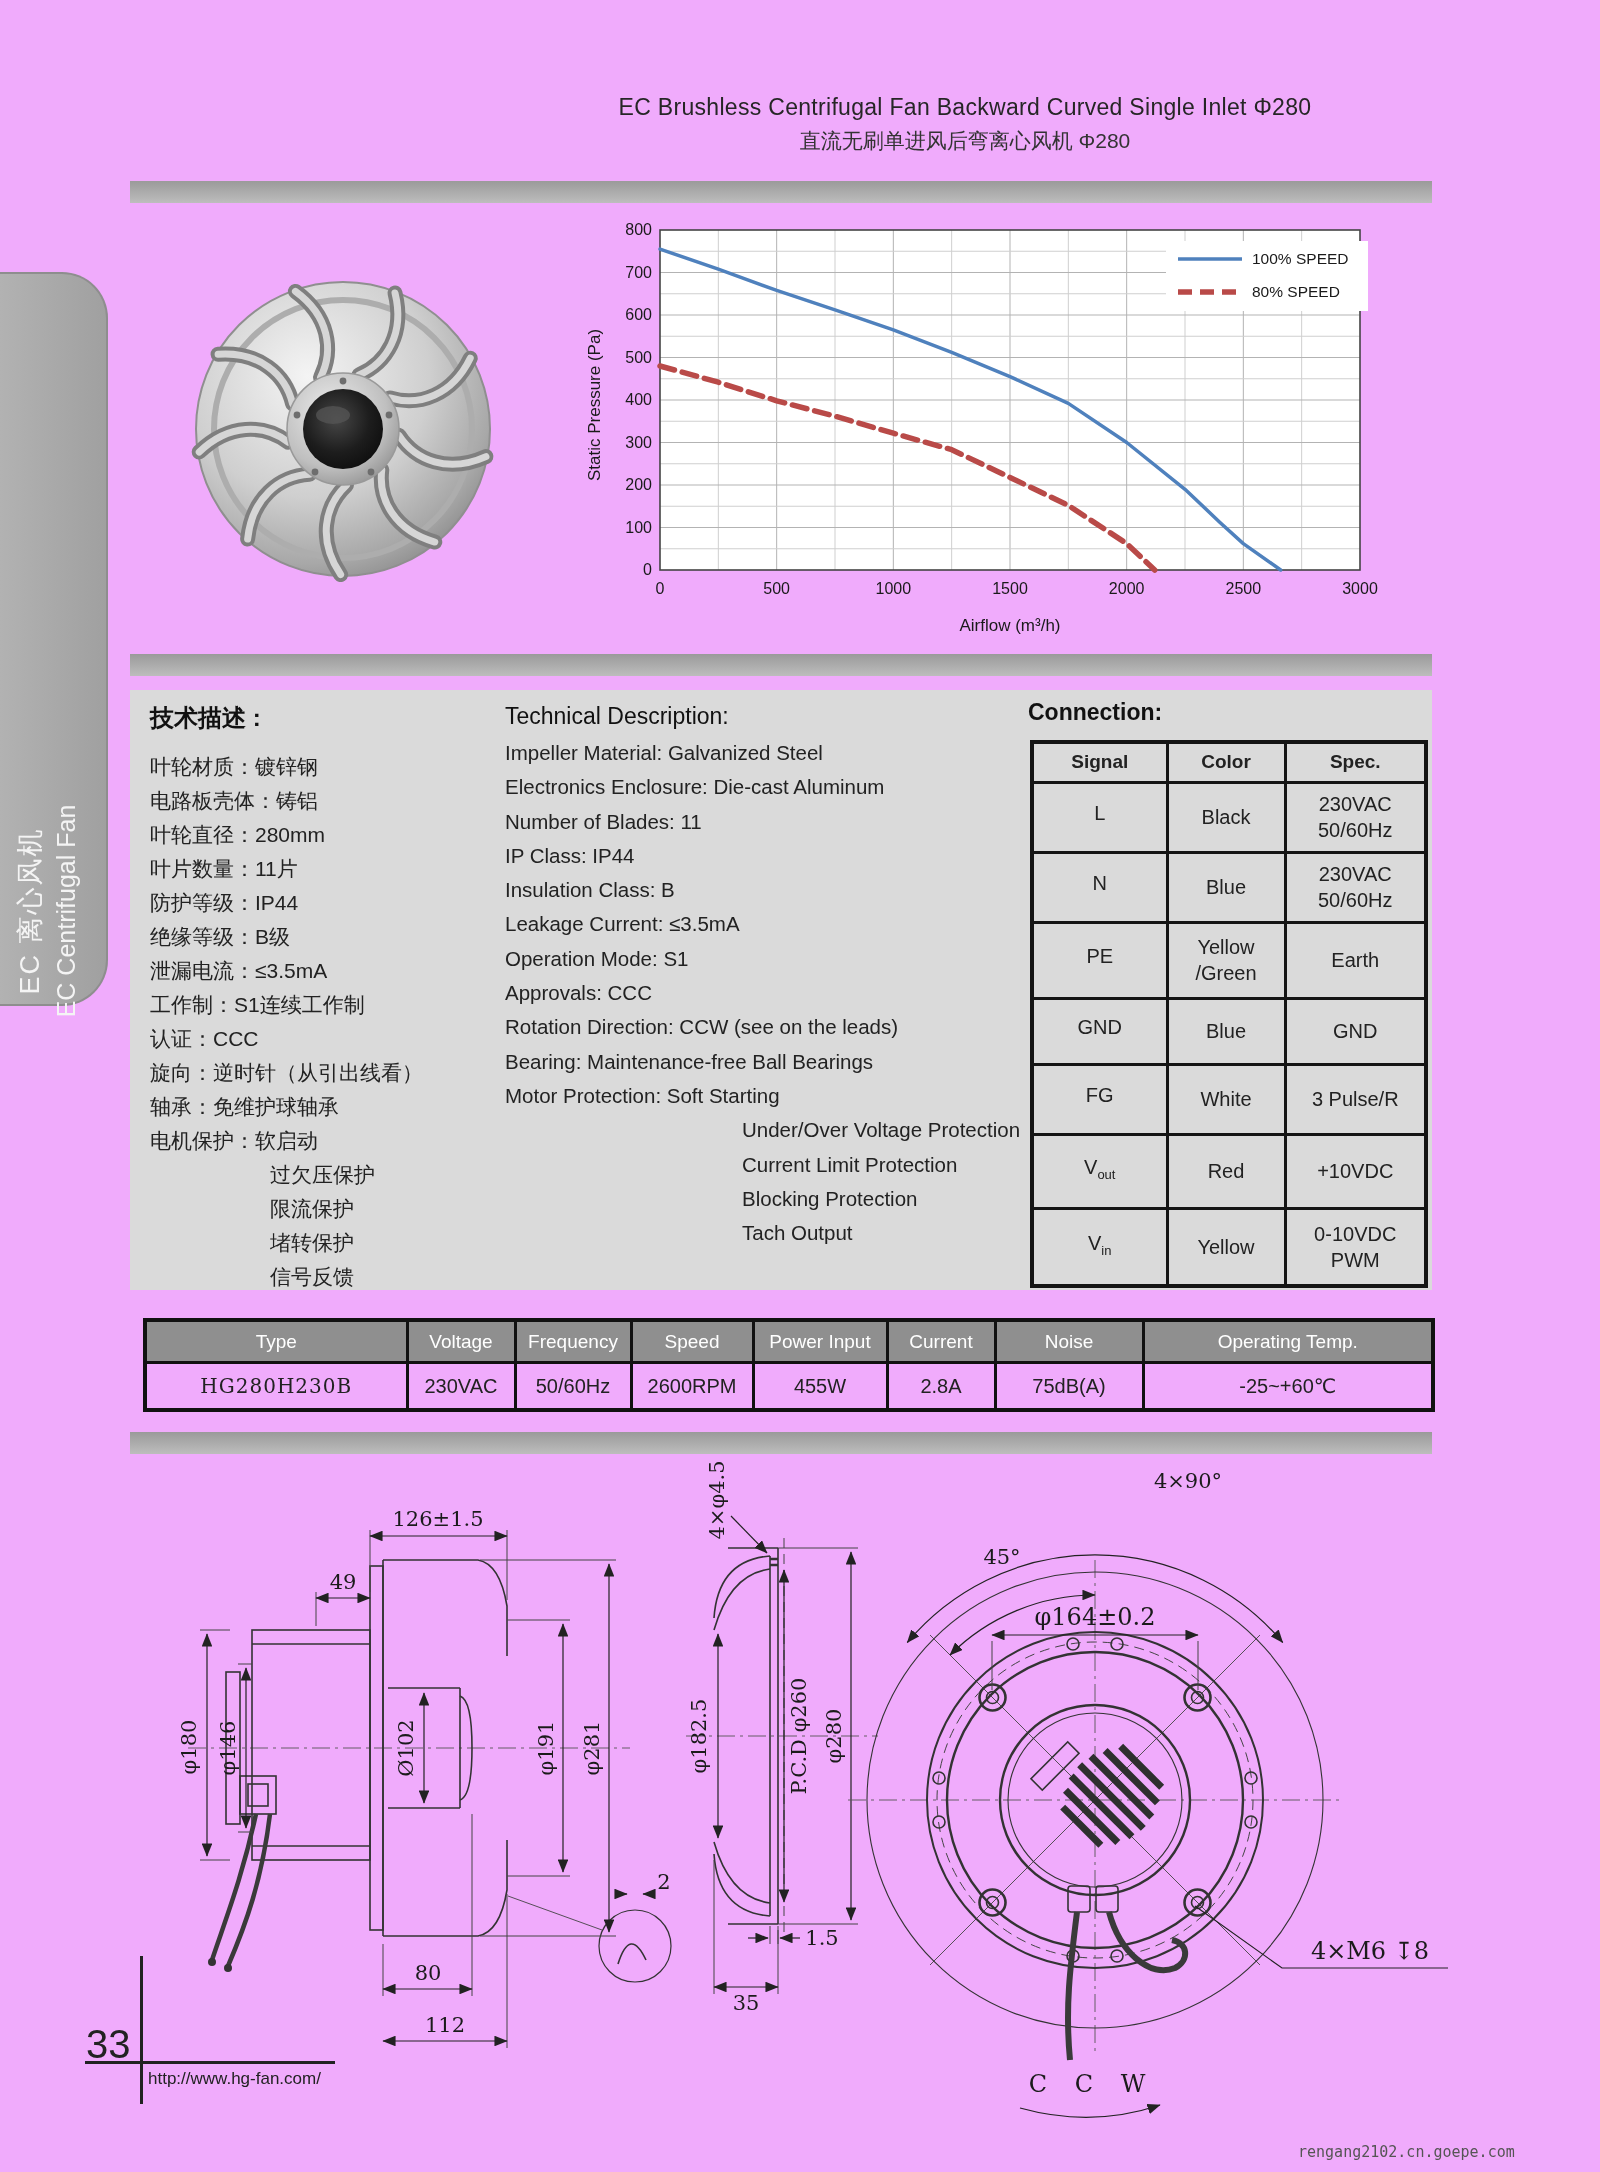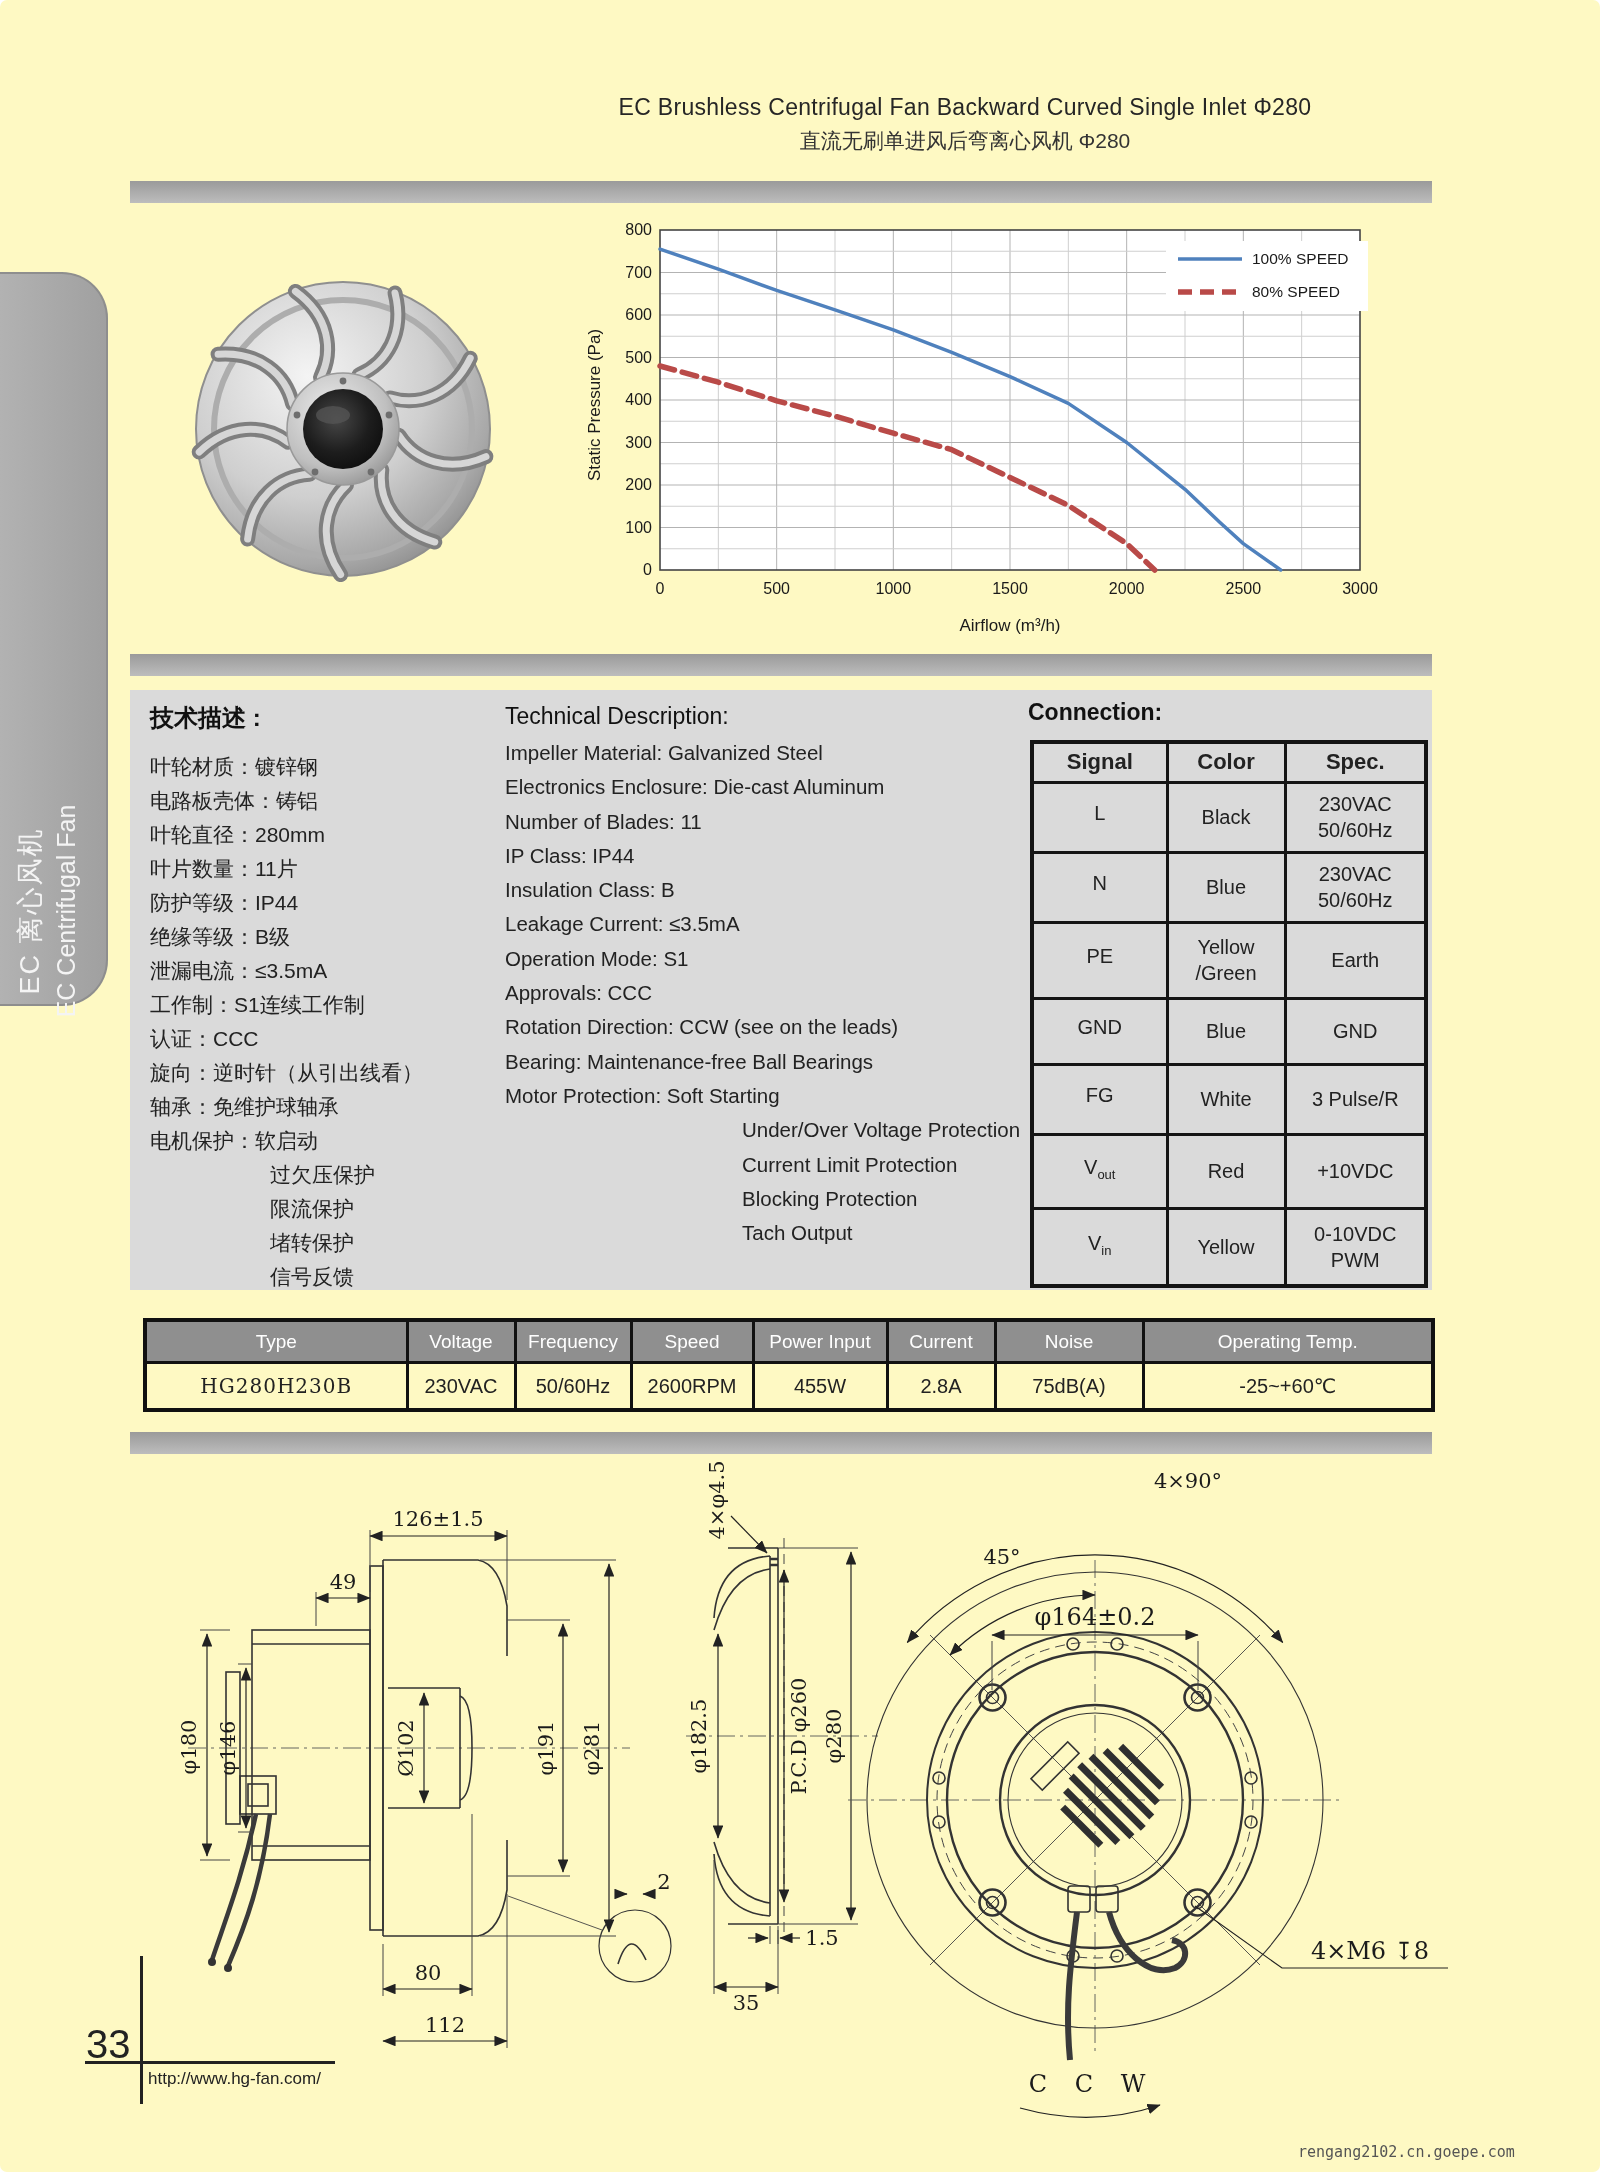--- a/index.html
+++ b/index.html
@@ -1,17 +1,17 @@
 <!DOCTYPE html>
 <html><head>
 <meta charset="utf-8">
 <style>
   html,body{margin:0;padding:0;background:#fff;}
-  .page{position:relative;width:1600px;height:2172px;background:#fef9c3;overflow:hidden;
-        font-family:"Liberation Sans","DejaVu Sans",sans-serif;color:#222;border-radius:7px;}
+  .page{position:relative;width:1600px;height:2172px;background:#f0abfc;overflow:hidden;
+        font-family:"Liberation Sans","DejaVu Sans",sans-serif;color:#222;}
   .abs{position:absolute;}
   
   .hdr{left:420px;top:94px;width:1090px;text-align:center;}
   .t-en{font-size:23px;color:#262626;letter-spacing:.3px;}
   .t-cn{font-size:21px;color:#333;margin-top:6px;}
   
   .bar{left:130px;width:1302px;height:22px;background:linear-gradient(#9a9a9a,#bdbdbd);}
   
   .side-tab{left:0;top:272px;width:106px;height:730px;border:2px solid #8e8e8e;border-left:none;
             border-radius:0 46px 46px 0;background:linear-gradient(90deg,#b2b2b2,#a0a0a0);}
@@ -26,21 +26,21 @@
   .cn-line{font-size:21px;line-height:34px;color:#222;white-space:nowrap;}
   .cn-ind{padding-left:120px;}
   .en-col{left:505px;top:703px;width:520px;}
   .en-title{font-weight:normal;font-size:23px;color:#111;}
   .en-line{font-size:20.5px;line-height:34.3px;color:#222;white-space:nowrap;}
   .en-ind{padding-left:237px;}
   .conn-title{left:1028px;top:699px;font-weight:bold;font-size:23px;color:#111;}
   table.conn{left:1030px;top:740px;width:394px;border-collapse:collapse;table-layout:fixed;}
   table.conn,table.conn th,table.conn td{border:3px solid #141414;}
   table.conn{border-width:4px;}
-  table.conn th{font-size:22px;font-weight:bold;background:transparent;}
+  table.conn th{font-size:19px;font-weight:bold;background:transparent;}
   table.conn td{font-size:20px;text-align:center;vertical-align:middle;white-space:pre-line;line-height:26px;}
   table.conn sub{font-size:13px;}
   
   table.spec{left:143px;top:1318px;width:1288px;border-collapse:collapse;table-layout:fixed;}
   table.spec,table.spec th,table.spec td{border:3px solid #111;}
   table.spec{border-width:4px;}
   table.spec th{background:#8f8f8f;color:#fff;font-weight:normal;font-size:19px;height:37px;}
   table.spec td{font-size:20px;height:42px;text-align:center;}
   td.typ{font-family:"DejaVu Serif",serif;letter-spacing:1px;}
   

